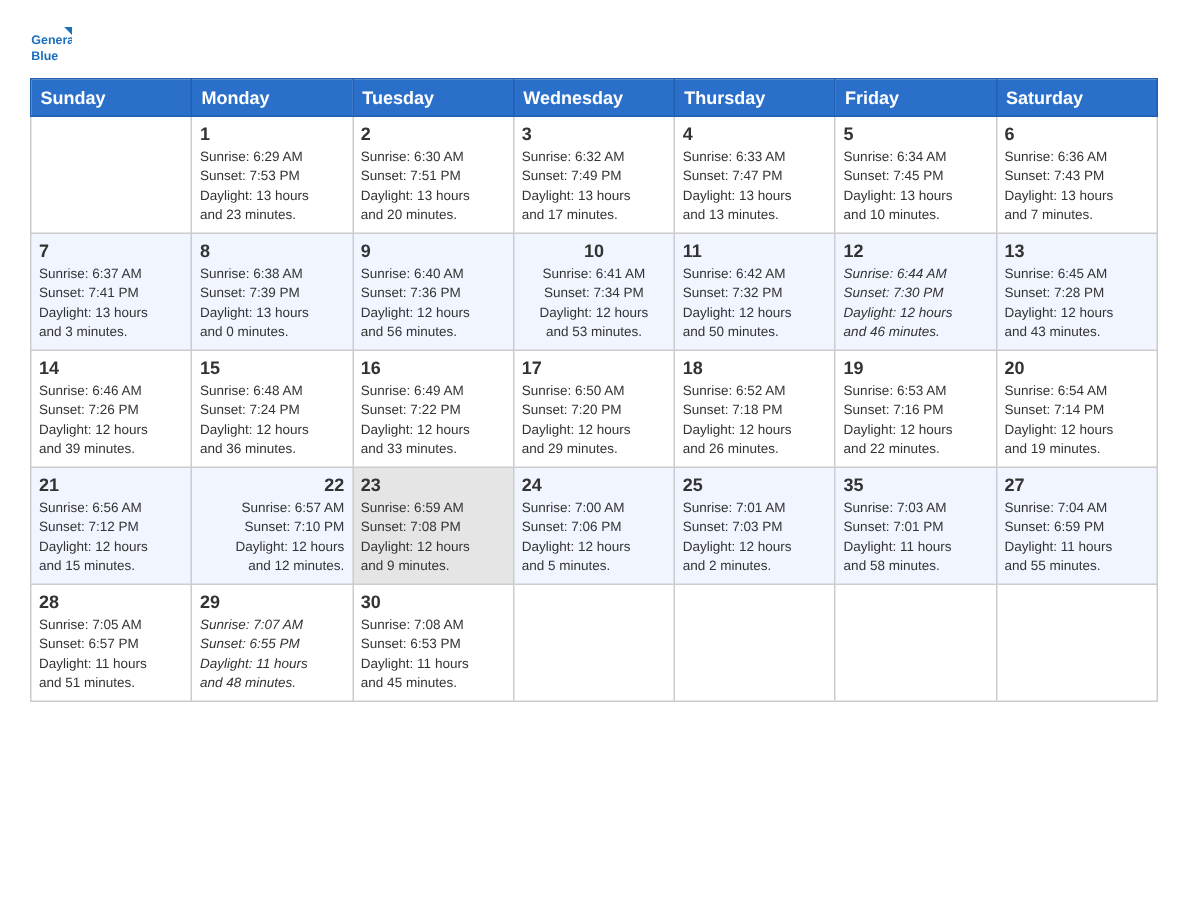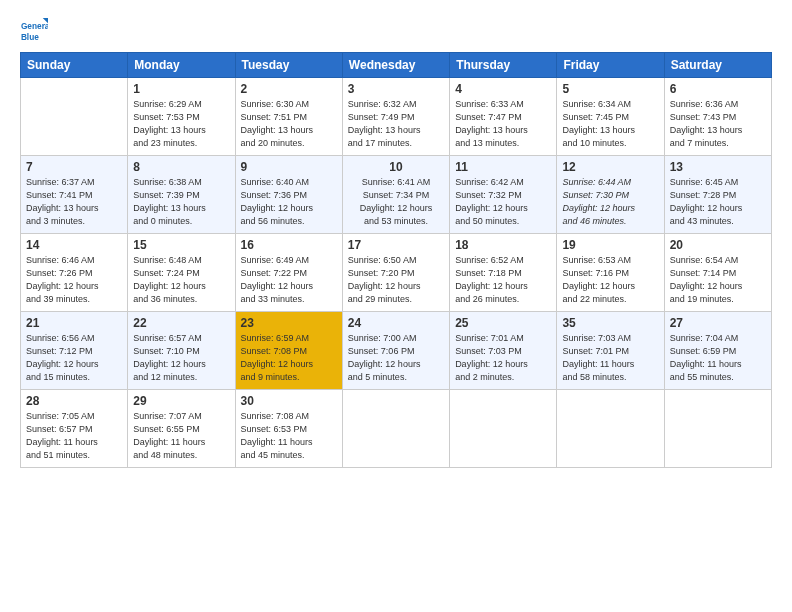--- a/index.html
+++ b/index.html
@@ -287,28 +287,28 @@
           </td>
         </tr>
         <tr>
           <td style="background: rgb(240, 245, 255);">
             <span class="day-num">21</span>
             <div class="day-info" style="white-space: pre-line;">Sunrise: 6:56 AM
 Sunset: 7:12 PM
 Daylight: 12 hours
 and 15 minutes.</div>
           </td>
-          <td style="background: rgb(240, 245, 255);">
+          <td style="background: rgb(240, 245, 255); text-align: right;">
             <span class="day-num">22</span>
             <div class="day-info" style="white-space: pre-line;">Sunrise: 6:57 AM
 Sunset: 7:10 PM
 Daylight: 12 hours
 and 12 minutes.</div>
           </td>
-          <td style="background: #eab308;">
+          <td style="background: #e5e5e5;">
             <span class="day-num">23</span>
             <div class="day-info" style="white-space: pre-line;">Sunrise: 6:59 AM
 Sunset: 7:08 PM
 Daylight: 12 hours
 and 9 minutes.</div>
           </td>
           <td style="background: rgb(240, 245, 255);">
             <span class="day-num">24</span>
             <div class="day-info" style="white-space: pre-line;">Sunrise: 7:00 AM
 Sunset: 7:06 PM
@@ -340,21 +340,21 @@
         <tr>
           <td style="background: rgb(255, 255, 255);">
             <span class="day-num">28</span>
             <div class="day-info" style="white-space: pre-line;">Sunrise: 7:05 AM
 Sunset: 6:57 PM
 Daylight: 11 hours
 and 51 minutes.</div>
           </td>
           <td style="background: rgb(255, 255, 255);">
             <span class="day-num">29</span>
-            <div class="day-info" style="white-space: pre-line;">Sunrise: 7:07 AM
+            <div class="day-info" style="white-space: pre-line; font-style: italic;">Sunrise: 7:07 AM
 Sunset: 6:55 PM
 Daylight: 11 hours
 and 48 minutes.</div>
           </td>
           <td style="background: rgb(255, 255, 255);">
             <span class="day-num">30</span>
             <div class="day-info" style="white-space: pre-line;">Sunrise: 7:08 AM
 Sunset: 6:53 PM
 Daylight: 11 hours
 and 45 minutes.</div>

